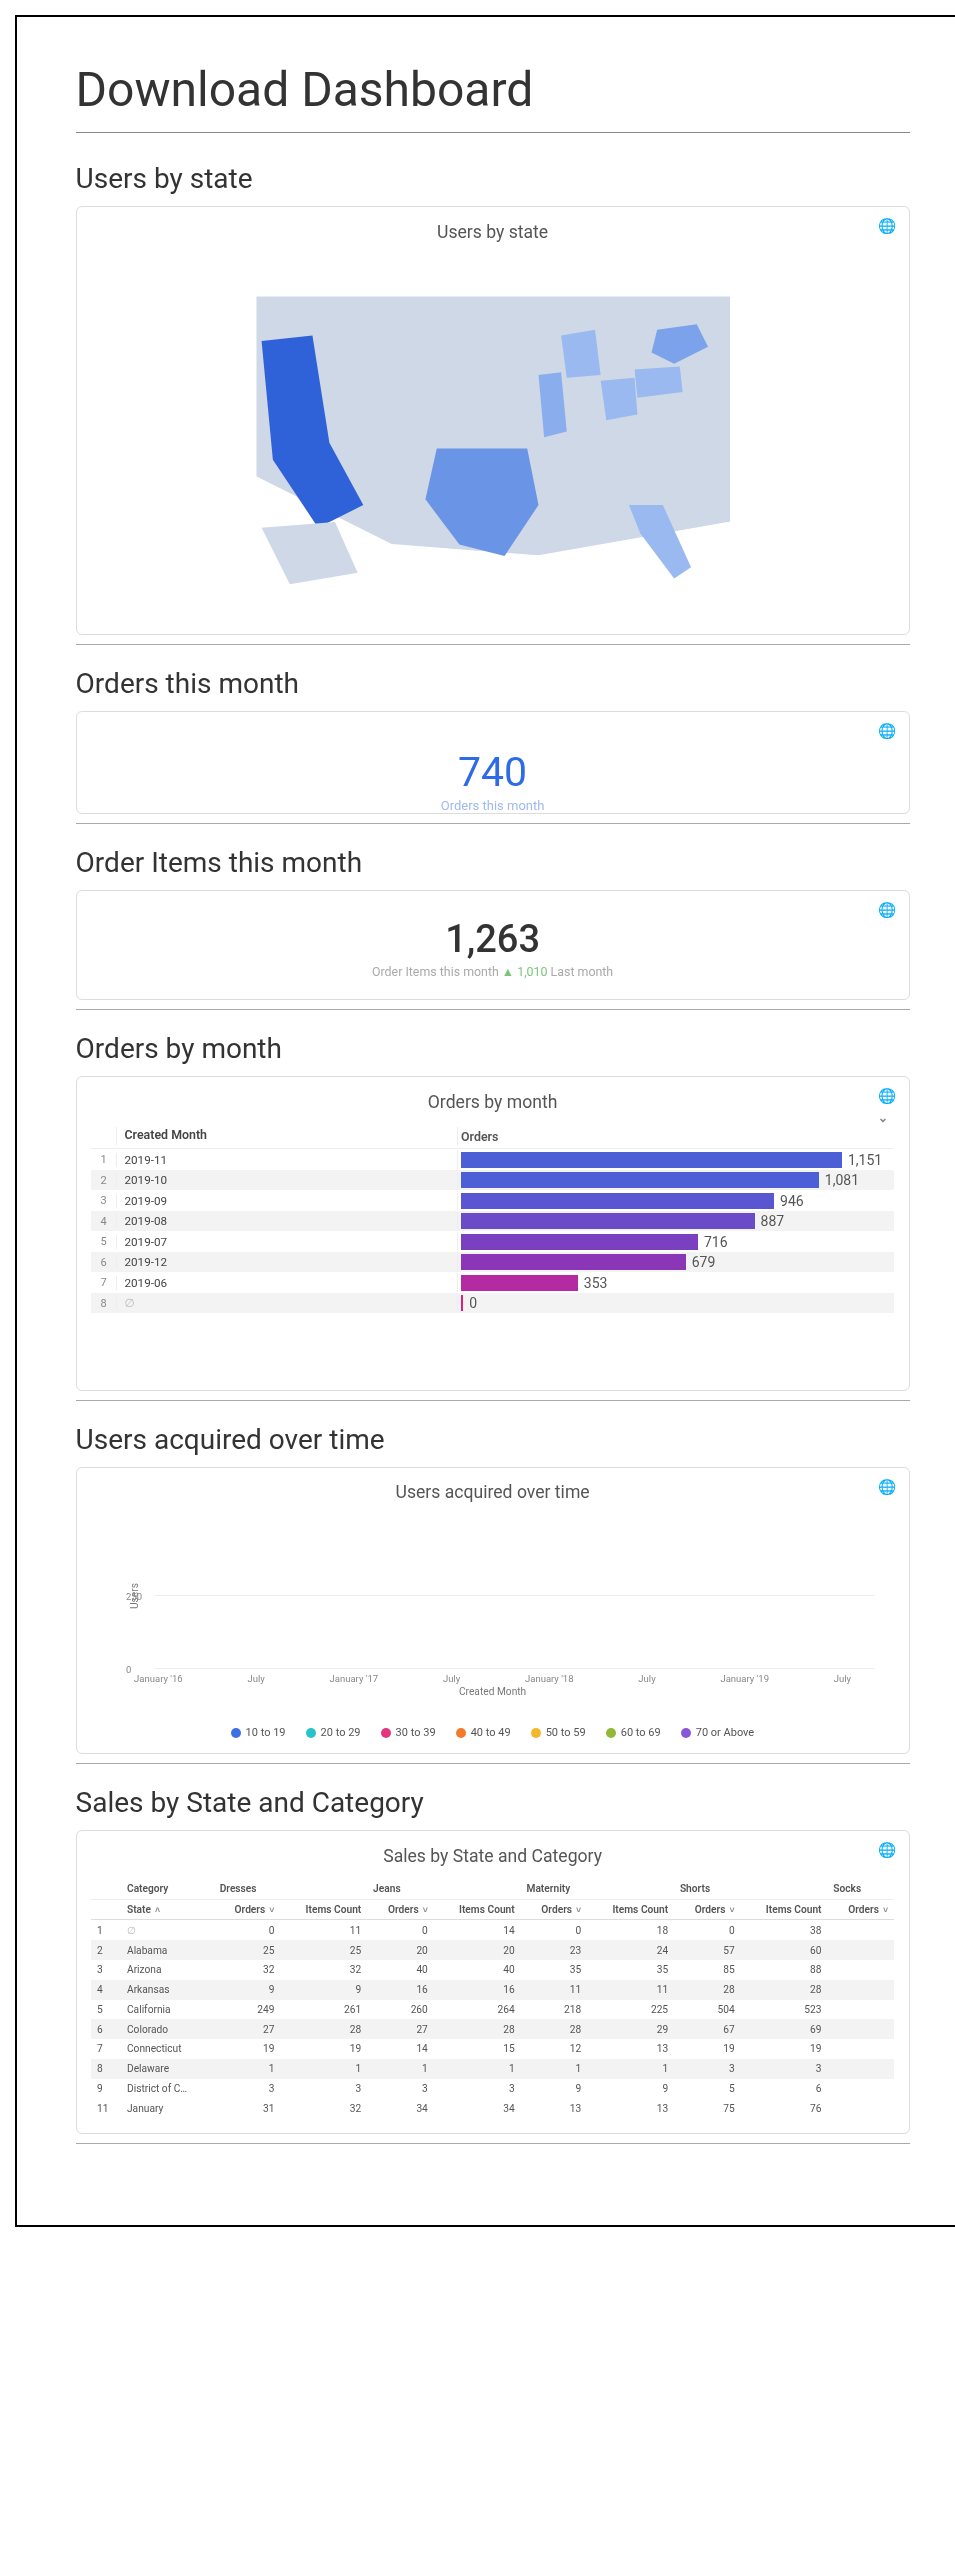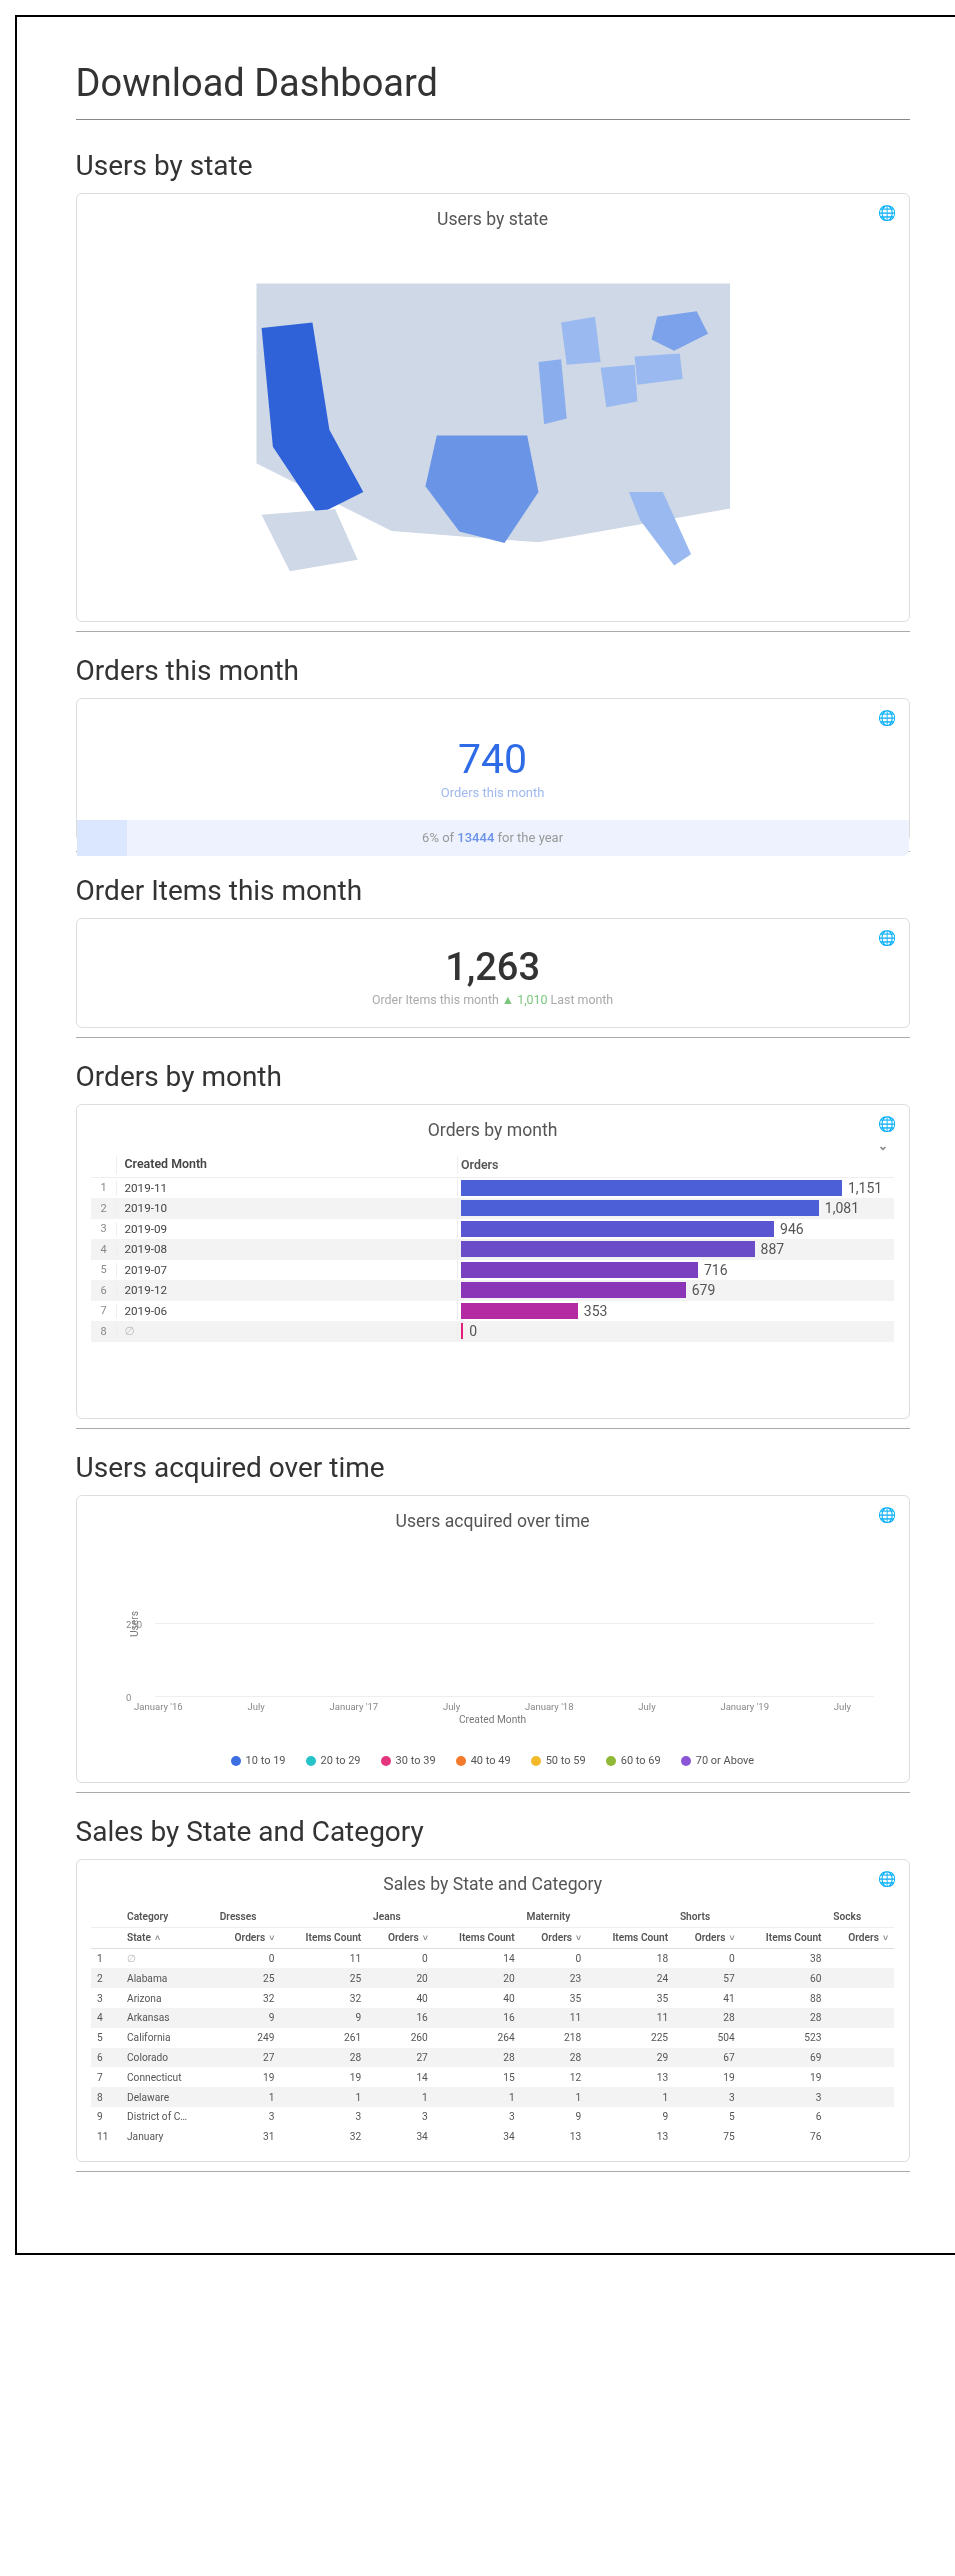--- a/index.html
+++ b/index.html
@@ -1,20 +1,20 @@
 <!DOCTYPE html>
 <html style="font-size:11.7px"><head>
 <meta charset="utf-8">
 <style>
 *{box-sizing:border-box;margin:0;padding:0}
 body{font-family:-apple-system,BlinkMacSystemFont,"Segoe UI",Roboto,Arial,sans-serif;background:#fff;color:#333;padding:14.6px}
 .frame{border:2.9px solid #000;width:956px;margin:0 auto;padding:44px 59px 59px;background:#fff}
 hr.sep{border:none;border-top:0.7px solid #888;margin:14.6px 0 29px}
 hr.thin{border:none;border-top:0.7px solid #aaa;margin:8.8px 0 22px}
-.page-title{font-size:38px;font-weight:400;margin-bottom:8.8px}
+.page-title{font-size:48px;font-weight:400;margin-bottom:8.8px}
 .section-title{font-size:28px;font-weight:400;margin-bottom:11px}
 .card{border:0.7px solid #ddd;border-radius:5.9px;padding:14.6px;position:relative;margin-bottom:7.3px}
 .card-title{text-align:center;font-size:17.6px;font-weight:400;margin-bottom:13px;color:#555}
 .globe-icon{position:absolute;right:11.7px;top:10.2px;color:#bbb;font-size:14.6px}
 .map-wrap{display:flex;justify-content:center;padding:7.3px 0 22px}
 .big-number{font-size:41px;font-weight:400;text-align:center}
 .blue{color:#2e6be6}
 .caption{text-align:center;color:#9fb9ef;font-size:13px;margin-top:1.5px}
 .progress-footer{background:#edf2fe;margin:20.5px -14.6px -14.6px;padding:10.2px;text-align:center;color:#999;font-size:13px;border-radius:0 0 5.9px 5.9px;position:relative}
 .progress-footer .pbar{position:absolute;left:0;top:0;bottom:0;background:#dbe6ff;width:6%}
@@ -100,29 +100,20 @@
   </div>
   <hr class="thin">
 
   <h2 class="section-title">Orders this month</h2>
   <div class="card" style="padding-bottom:0">
     <span class="globe-icon">🌐</span>
     <div style="padding-top:22px">
       <div class="big-number blue">740</div>
       <div class="caption">Orders this month</div>
     </div>
-    <div class="progress-footer">
-      <div class="pbar"></div>
-      <div class="ptext">
-        <span>6%</span>
-        <span>of</span>
-        <span style="color:#6b93e9;font-weight:500">13444</span>
-        <span>for the year</span>
-      </div>
-    </div>
   </div>
   <hr class="thin">
 
   <h2 class="section-title">Order Items this month</h2>
   <div class="card">
     <span class="globe-icon">🌐</span>
     <div style="padding:11.7px 0 5.9px">
       <div class="big-black">1,263</div>
       <div class="caption2">
         <span>Order Items this month</span>
@@ -745,21 +736,21 @@
             </tr>
             <tr class="">
               <td>3</td>
               <td>Arizona</td>
               <td class="num">32</td>
               <td class="num">32</td>
               <td class="num">40</td>
               <td class="num">40</td>
               <td class="num">35</td>
               <td class="num">35</td>
-              <td class="num">41</td>
+              <td class="num">85</td>
               <td class="num">88</td>
               <td class="num"></td>
             </tr>
             <tr class="even">
               <td>4</td>
               <td>Arkansas</td>
               <td class="num">9</td>
               <td class="num">9</td>
               <td class="num">16</td>
               <td class="num">16</td>

